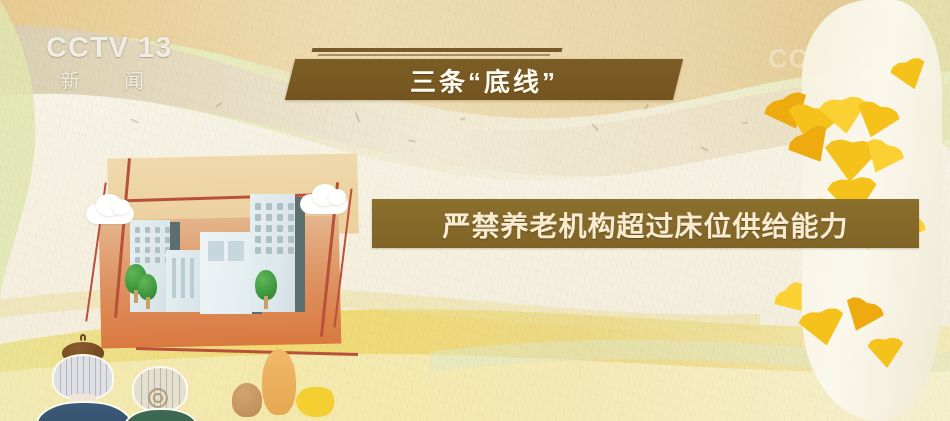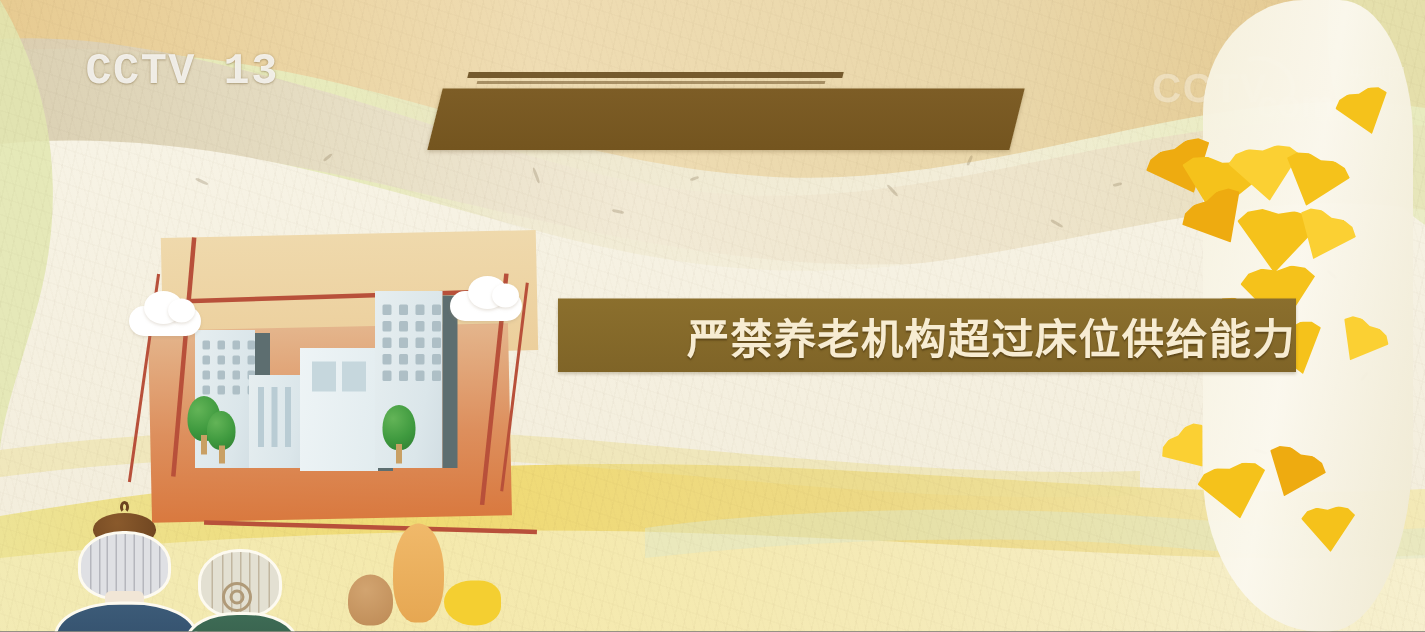--- a/index.html
+++ b/index.html
@@ -37,23 +37,22 @@
       repeating-linear-gradient(102deg, rgba(140,120,90,.05) 0 1px, rgba(0,0,0,0) 1px 7px),
       repeating-linear-gradient(18deg, rgba(150,130,100,.045) 0 1px, rgba(0,0,0,0) 1px 11px),
       repeating-linear-gradient(74deg, rgba(120,100,70,.035) 0 1px, rgba(0,0,0,0) 1px 5px);
     pointer-events:none;
     mix-blend-mode:multiply;
   }
   .speck{position:absolute;background:rgba(130,110,80,.28);border-radius:40%;}
 
   
   .logo{
-    position:absolute;left:57px;top:33px;width:150px;height:70px;
+    position:absolute;left:46px;top:33px;width:150px;height:70px;
     pointer-events:none;
-    font-family:Liberation Mono, monospace;
   }
   .logo-main{
     font-size:29px;font-weight:bold;letter-spacing:1px;
     color:rgba(255,255,255,.82);
     text-shadow:0 0 2px rgba(150,130,90,.55),0 1px 1px rgba(120,100,60,.35);
     line-height:1;
   }
   .logo-main .thirteen{font-weight:bold;}
   .logo-sub{
     margin-top:9px;margin-left:14px;
@@ -146,23 +145,23 @@
   .tree-crown{
     position:absolute;left:0;top:0;width:22px;height:30px;border-radius:50% 50% 45% 45%;
     background:radial-gradient(circle at 32% 30%,#63b457 0%,#3f9a3f 55%,#2e7d32 100%);
   }
   .tree-trunk{position:absolute;left:9px;top:26px;width:4px;height:13px;background:#c9a064;}
 
   .cloud{position:absolute;background:#fff;border-radius:50%;filter:drop-shadow(0 1px 1px rgba(160,140,110,.25));}
 
   
   .headband{
-    position:absolute;left:372px;top:199px;width:492px;height:49px;
+    position:absolute;left:372px;top:199px;width:547px;height:49px;
     background:linear-gradient(180deg,#8b6f2d 0%,#7f6427 100%);
-    display:flex;align-items:center;justify-content:flex-end;
+    display:flex;align-items:center;justify-content:center;
     box-shadow:0 1px 2px rgba(80,60,20,.25);
   }
   .headband-text{
     color:#f7ecd2;font-size:28px;font-weight:bold;letter-spacing:1px;
     white-space:nowrap;
     text-shadow:0 1px 1px rgba(60,42,10,.5);
   }
 
   
   .bigline{
@@ -293,33 +292,35 @@
   <div class="speck" style="left:175px;top:206px;width:7px;height:2px;transform:rotate(-34deg)"></div>
   <div class="speck" style="left:884px;top:182px;width:8px;height:2px;transform:rotate(40deg)"></div>
   <div class="speck" style="left:906px;top:250px;width:7px;height:2px;transform:rotate(-52deg)"></div>
   <div class="speck" style="left:836px;top:300px;width:9px;height:2px;transform:rotate(16deg)"></div>
 
   <div class="logo">
     <div class="logo-main">
       <span>CCTV</span>
       <span class="thirteen">13</span>
     </div>
+    <div class="logo-sub">新　闻</div>
   </div>
 
   <div class="watermark">
     <div class="wm-cctv">CCTV</div>
     <div class="wm-swoosh"></div>
     <div class="wm-com">com</div>
     <div class="wm-cn">央视网</div>
   </div>
 
   <div class="banner-wrap">
     <div class="banner-line"></div>
     <div class="banner-line2"></div>
     <div class="banner"></div>
+    <div class="banner-text">三条“底线”</div>
   </div>
 
   <div class="illus">
     <div class="panel-cream"></div>
     <div class="panel-orange"></div>
 
     <div class="frame-line fl-v2"></div>
     <div class="frame-line fl-v1"></div>
     <div class="frame-line fl-top"></div>
 

